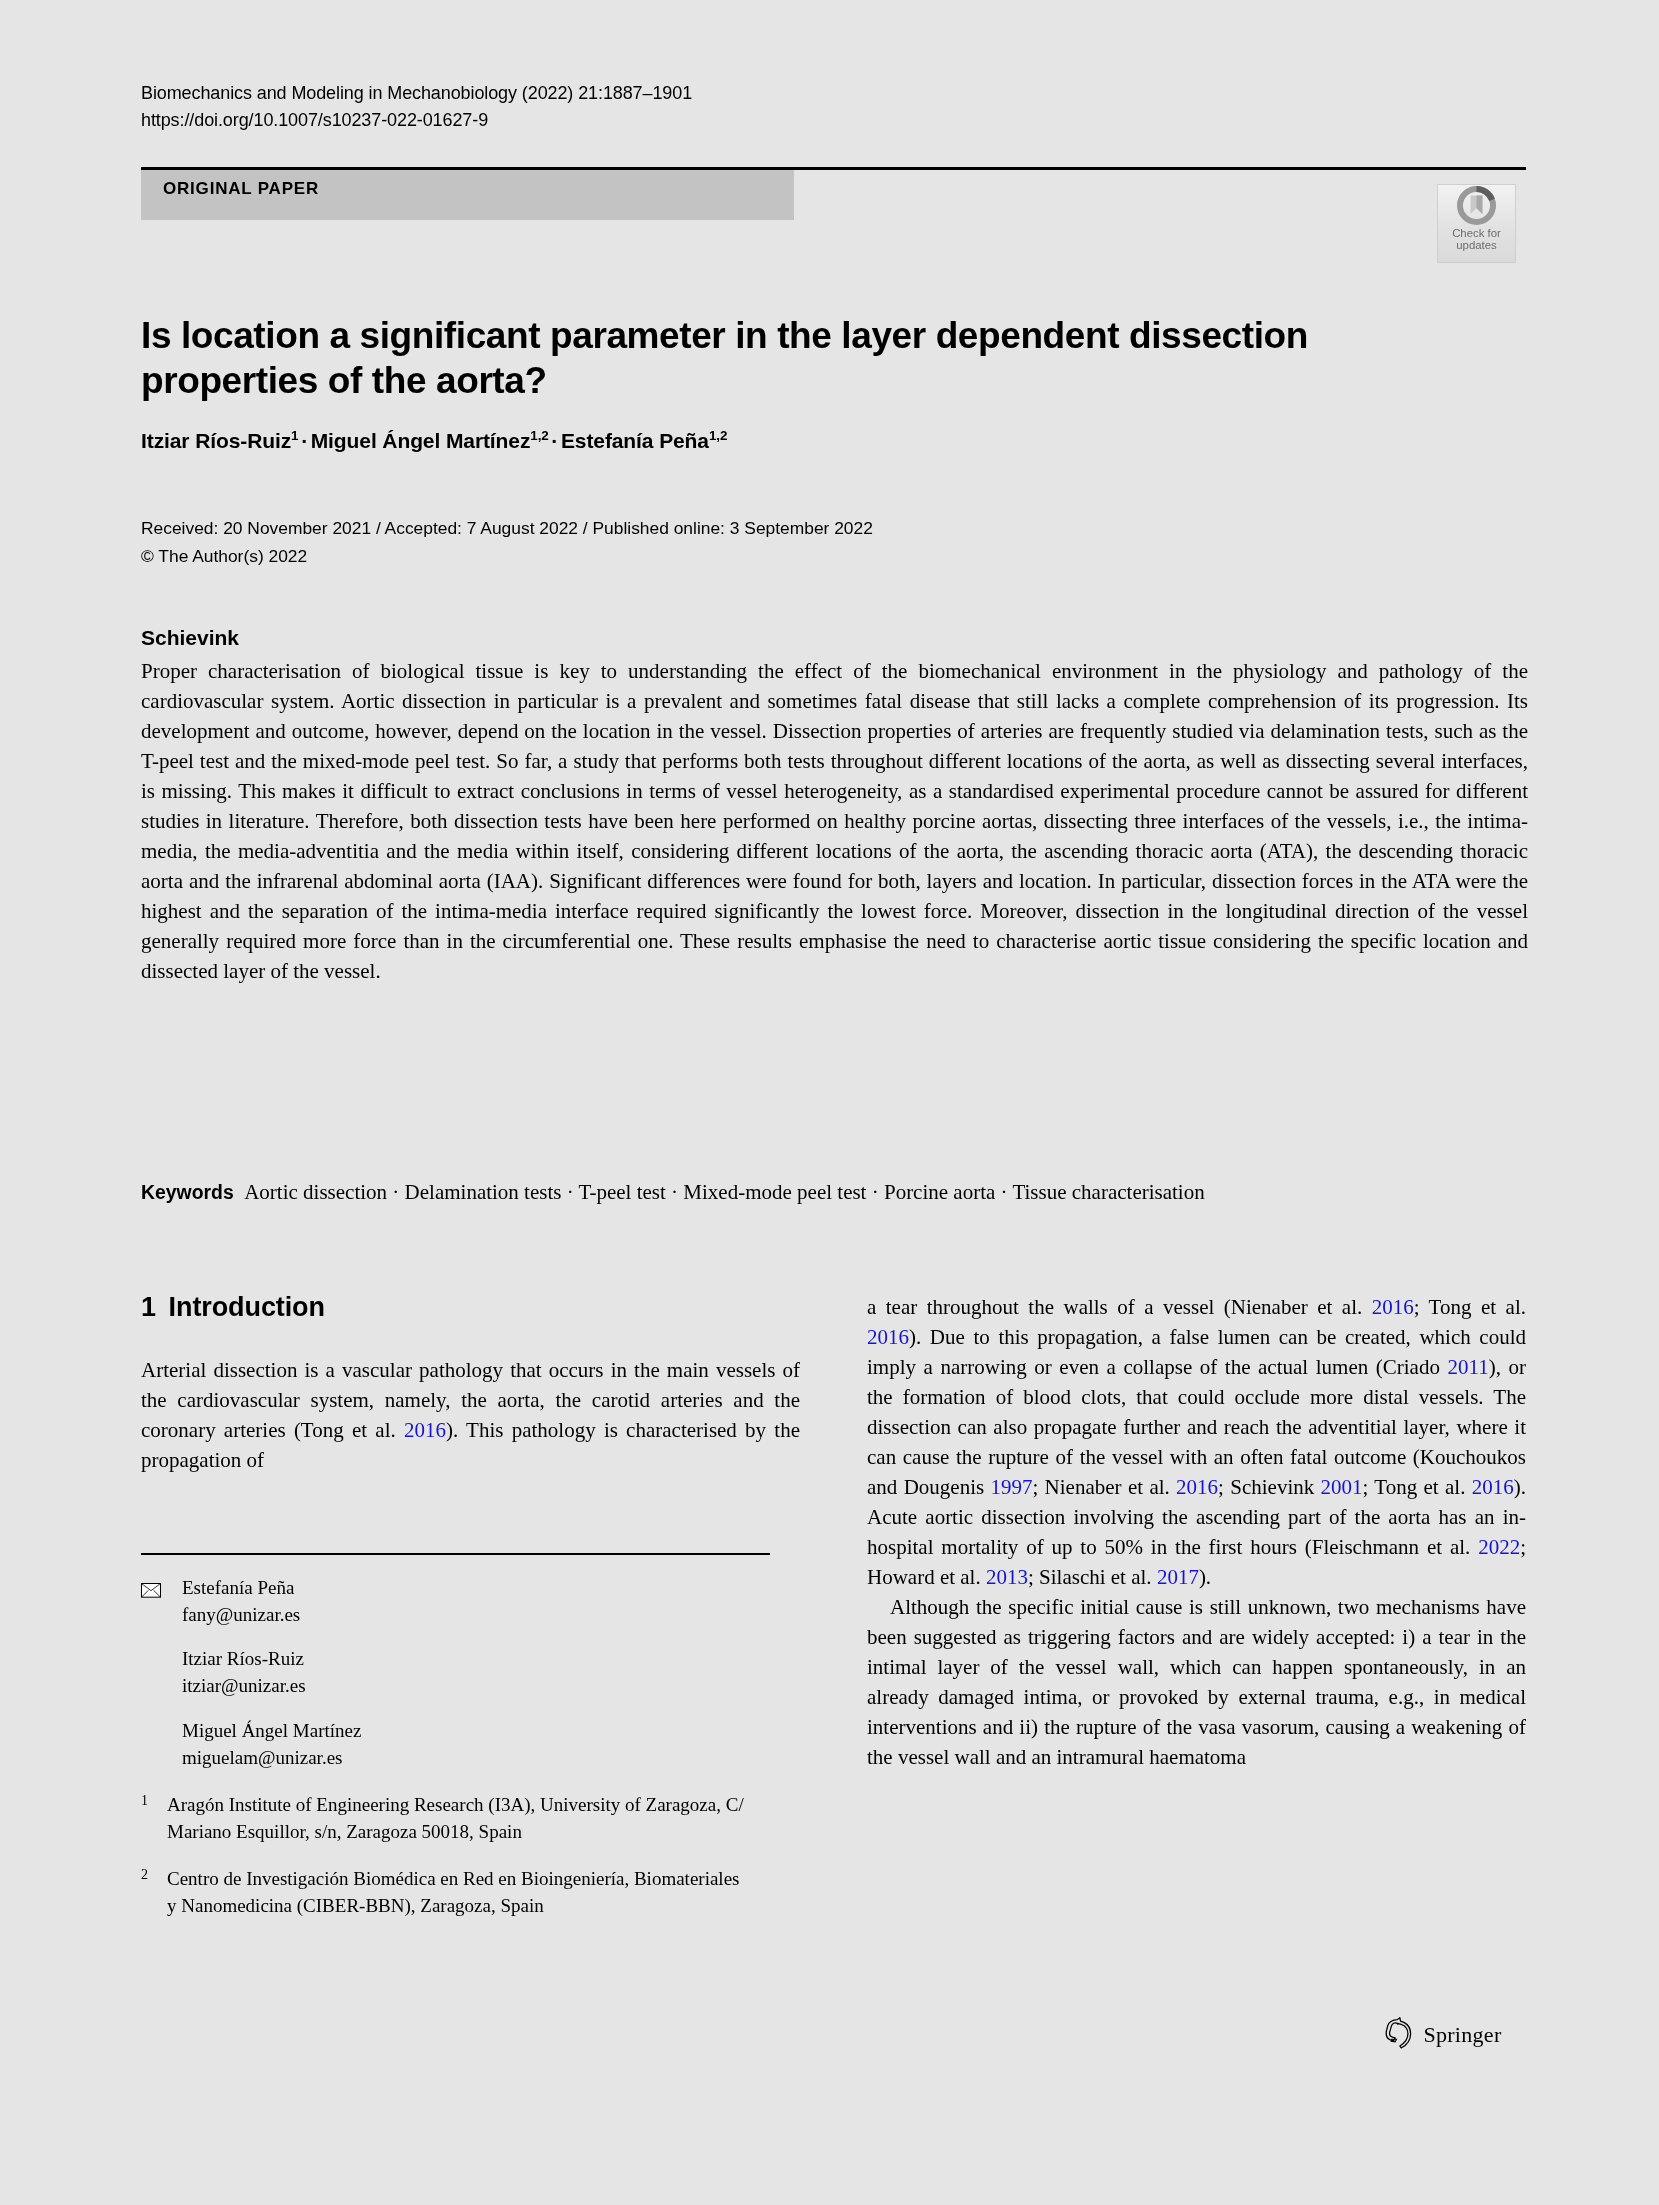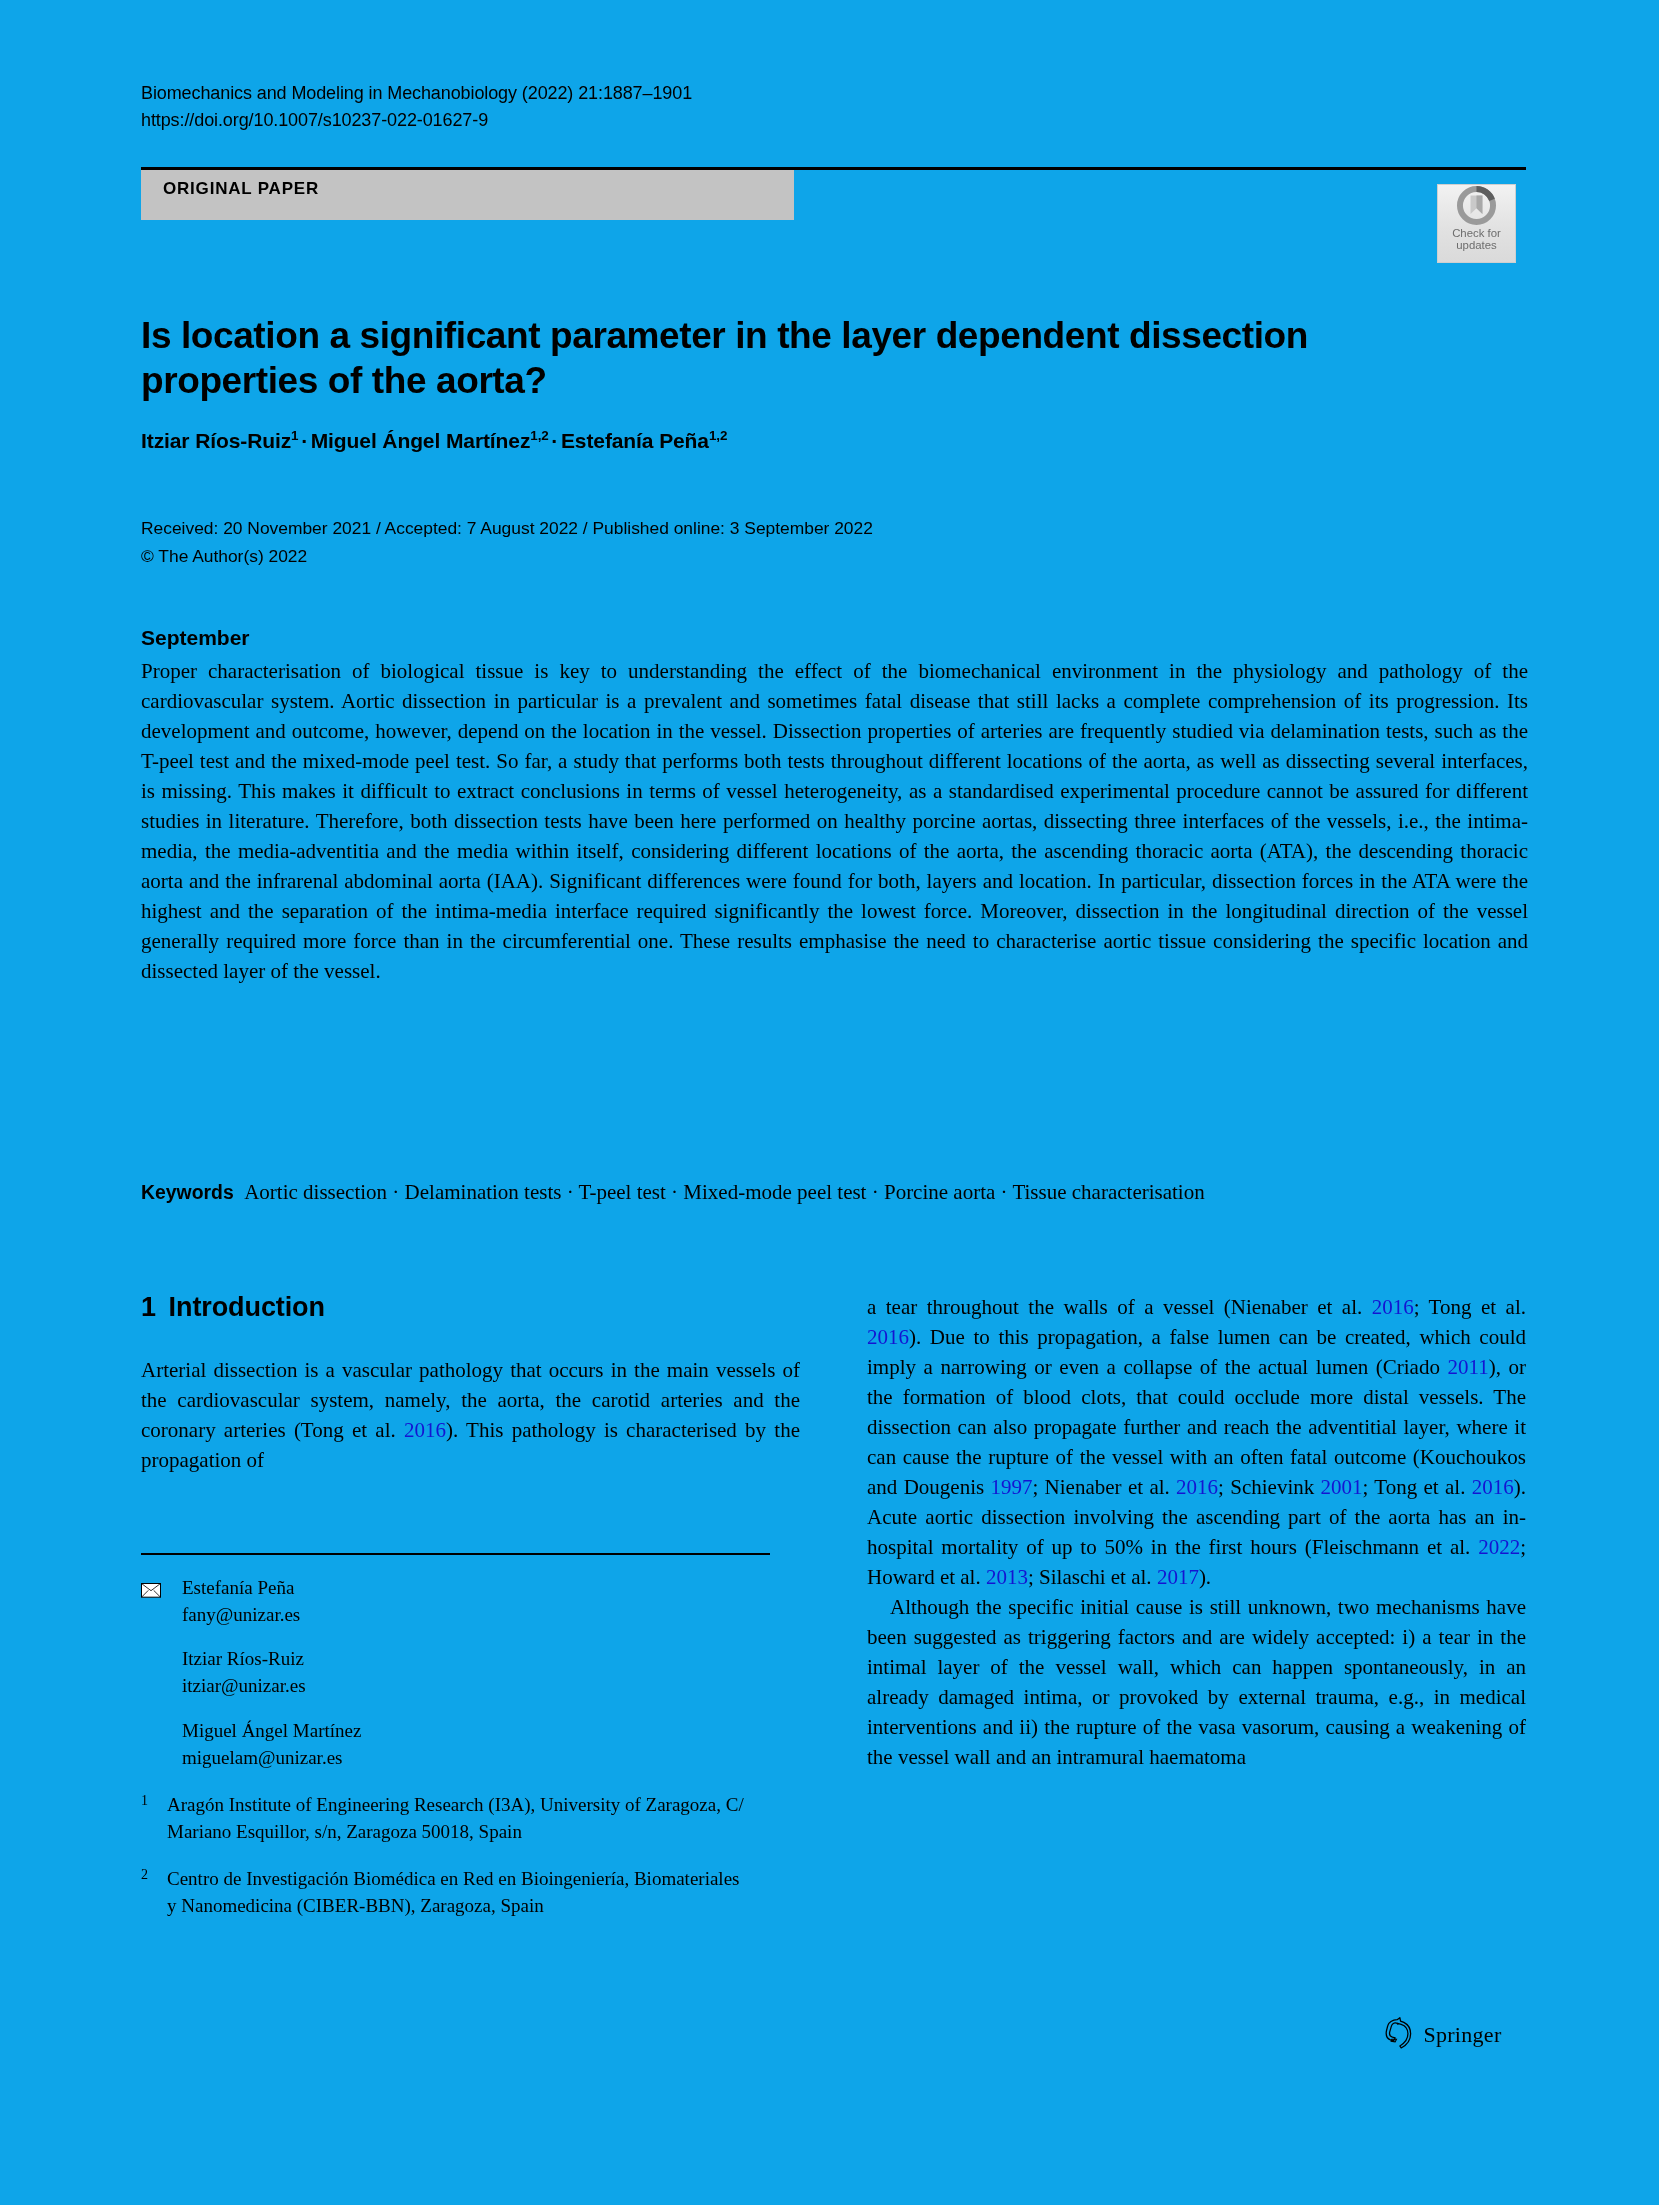--- a/index.html
+++ b/index.html
@@ -14,21 +14,21 @@
     font-family: "Liberation Serif", serif;
     color: #000000;
     overflow: hidden;
   }
 
   .page {
     position: absolute;
     left: 0; top: 0;
     width: 1660px;
     height: 2205px;
-    background: #0ea5e9;
+    background: #e5e5e5;
   }
 
   
   .journal-header {
     position: absolute;
     left: 141px;
     top: 80px;
     width: 1272px;
     font-family: "Liberation Sans", sans-serif;
     font-size: 18px;
@@ -320,21 +320,21 @@
 
   <div class="authors">
     <span>Itziar Ríos-Ruiz</span><sup>1</sup><span class="sep">·</span><span>Miguel Ángel Martínez</span><sup>1,2</sup><span class="sep">·</span><span>Estefanía Peña</span><sup>1,2</sup>
   </div>
 
   <div class="dates">
     <div>Received: 20 November 2021 / Accepted: 7 August 2022 / Published online: 3 September 2022</div>
     <div>© The Author(s) 2022</div>
   </div>
 
-  <div class="abstract-head">September</div>
+  <div class="abstract-head">Schievink</div>
   <div class="abstract-body">Proper characterisation of biological tissue is key to understanding the effect of the biomechanical environment in the physiology and pathology of the cardiovascular system. Aortic dissection in particular is a prevalent and sometimes fatal disease that still lacks a complete comprehension of its progression. Its development and outcome, however, depend on the location in the vessel. Dissection properties of arteries are frequently studied via delamination tests, such as the T-peel test and the mixed-mode peel test. So far, a study that performs both tests throughout different locations of the aorta, as well as dissecting several interfaces, is missing. This makes it difficult to extract conclusions in terms of vessel heterogeneity, as a standardised experimental procedure cannot be assured for different studies in literature. Therefore, both dissection tests have been here performed on healthy porcine aortas, dissecting three interfaces of the vessels, i.e., the intima-media, the media-adventitia and the media within itself, considering different locations of the aorta, the ascending thoracic aorta (ATA), the descending thoracic aorta and the infrarenal abdominal aorta (IAA). Significant differences were found for both, layers and location. In particular, dissection forces in the ATA were the highest and the separation of the intima-media interface required significantly the lowest force. Moreover, dissection in the longitudinal direction of the vessel generally required more force than in the circumferential one. These results emphasise the need to characterise aortic tissue considering the specific location and dissected layer of the vessel.</div>
 
   <div class="keywords">
     <span class="kw-label">Keywords</span>&nbsp;&nbsp;<span>Aortic dissection · Delamination tests · T-peel test · Mixed-mode peel test · Porcine aorta · Tissue characterisation</span>
   </div>
 
   <div class="col-left">
     <h2 class="section-head">
       <span class="num">1</span><span>Introduction</span>
     </h2>

